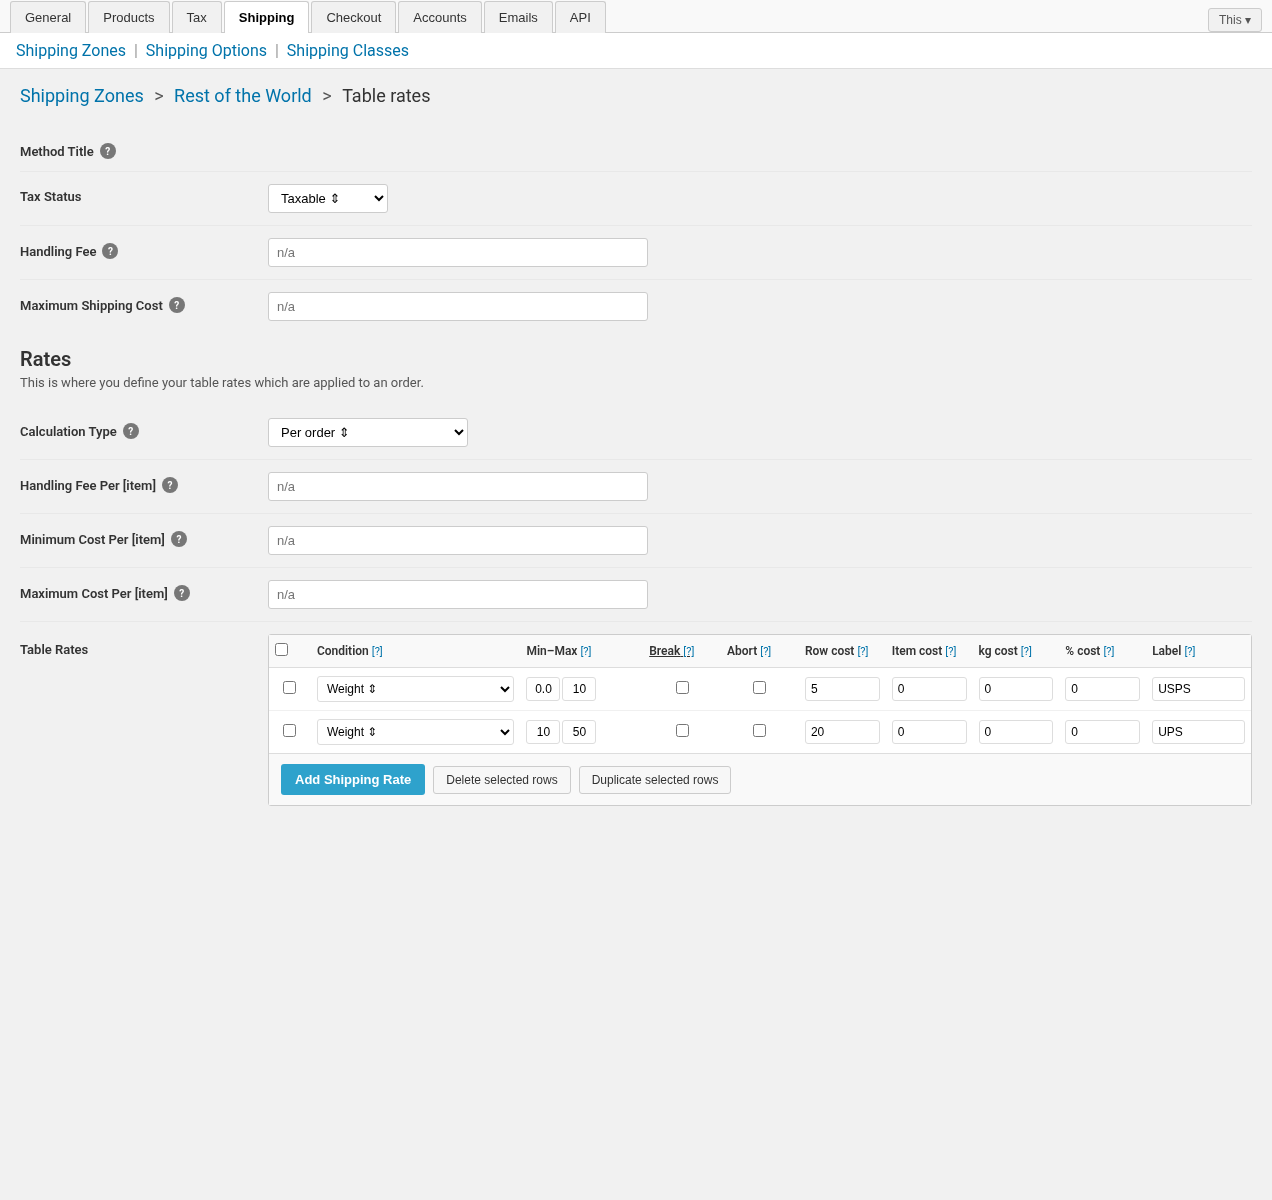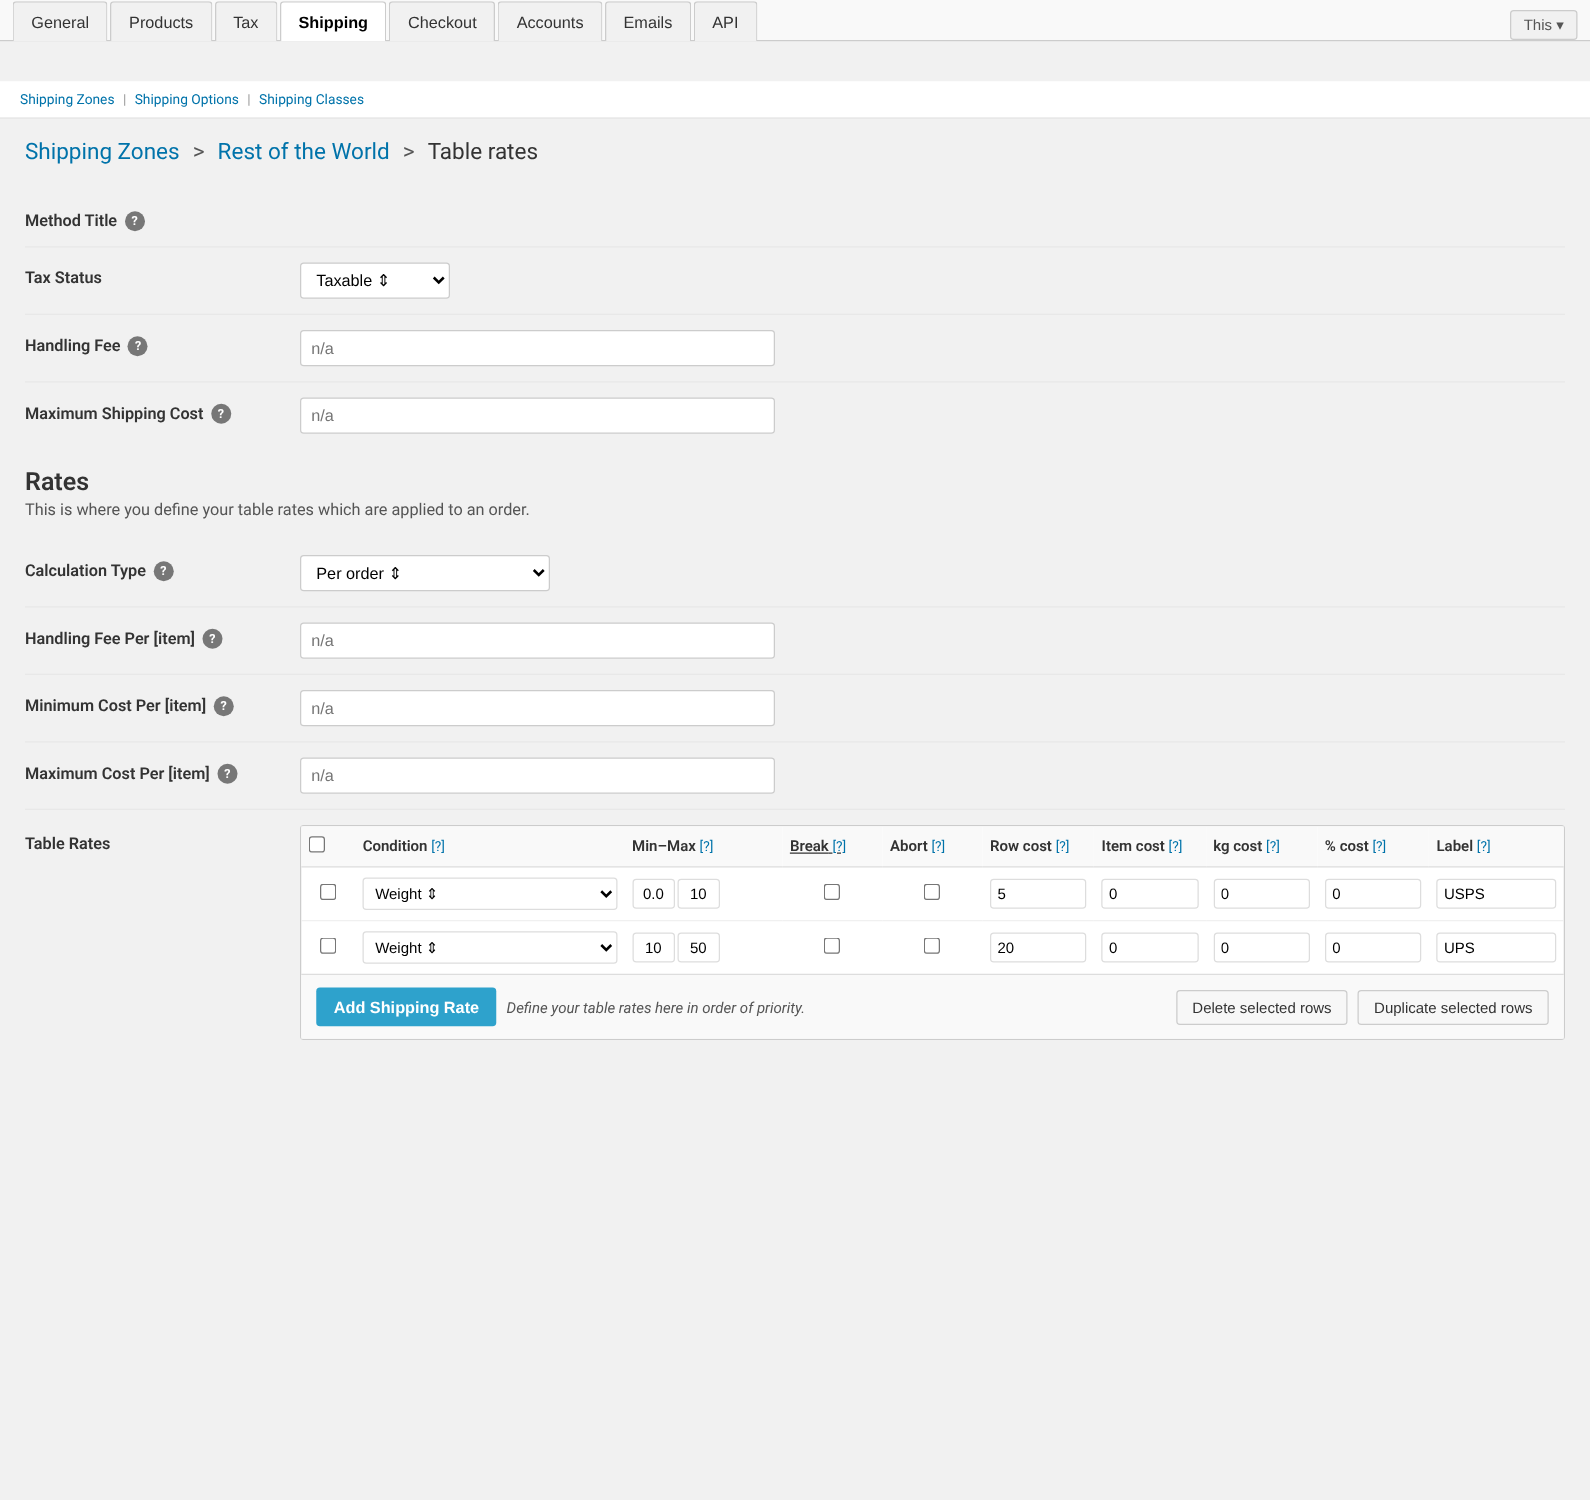--- a/index.html
+++ b/index.html
@@ -49,22 +49,21 @@
       padding: 4px 10px;
       cursor: pointer;
       border-radius: 3px;
     }
 
     
     .sub-nav {
       background: #fff;
       border-bottom: 1px solid #ddd;
       padding: 8px 16px;
-      font-size: 11px;
-      margin-top: 32px;
+      font-size: 16px;
     }
     .sub-nav a {
       color: #0073aa;
       text-decoration: none;
     }
     .sub-nav span { color: #999; margin: 0 4px; }
 
     
     .page-content {
       padding: 16px 20px;
@@ -92,20 +91,21 @@
 
     
     .form-section {
       background: transparent;
     }
     .form-row {
       display: flex;
       align-items: flex-start;
       padding: 12px 0;
       border-bottom: 1px solid #e8e8e8;
+      gap: 28px;
     }
     .form-row:last-child { border-bottom: none; }
     .form-label {
       width: 220px;
       font-weight: 600;
       padding-top: 5px;
       flex-shrink: 0;
       display: flex;
       align-items: center;
       gap: 6px;
@@ -537,21 +537,20 @@
                 </td>
                 <td class="col-label">
                   <input type="text" class="table-input" value="UPS" style="">
                 </td>
               </tr>
             </tbody>
           </table>
 
           <div class="table-footer">
             <button class="btn-add">Add Shipping Rate</button>
-            <span class="footer-hint">Define your table rates here in order of priority.</span>
             <button class="btn-secondary">Delete selected rows</button>
             <button class="btn-secondary">Duplicate selected rows</button>
           </div>
         </div>
       </div>
     </div>
 
   </div>
 </div>
 

